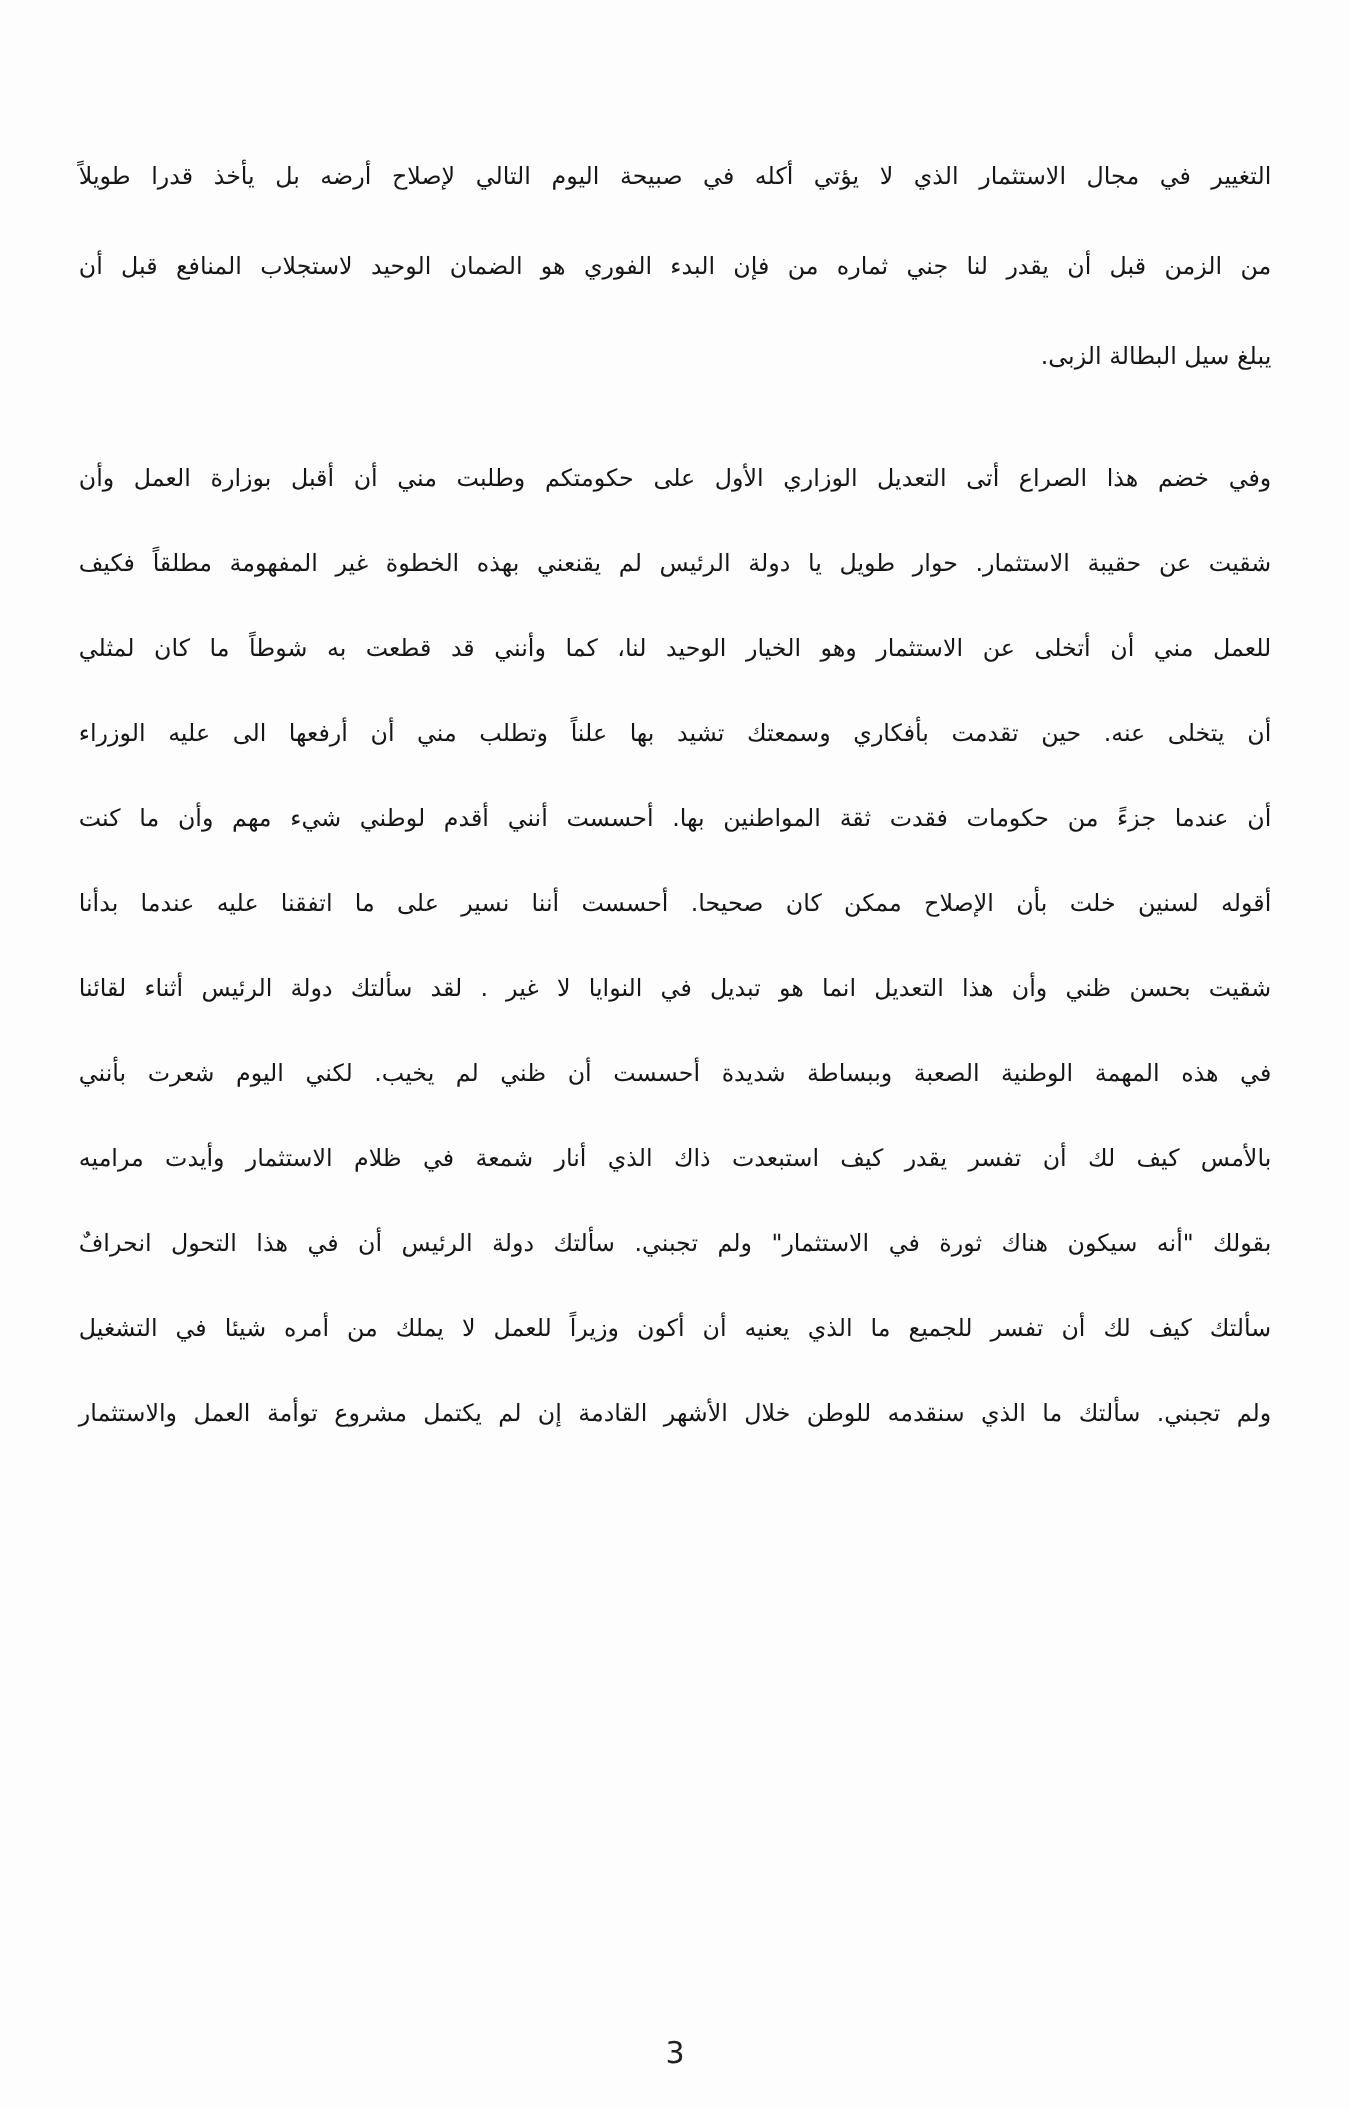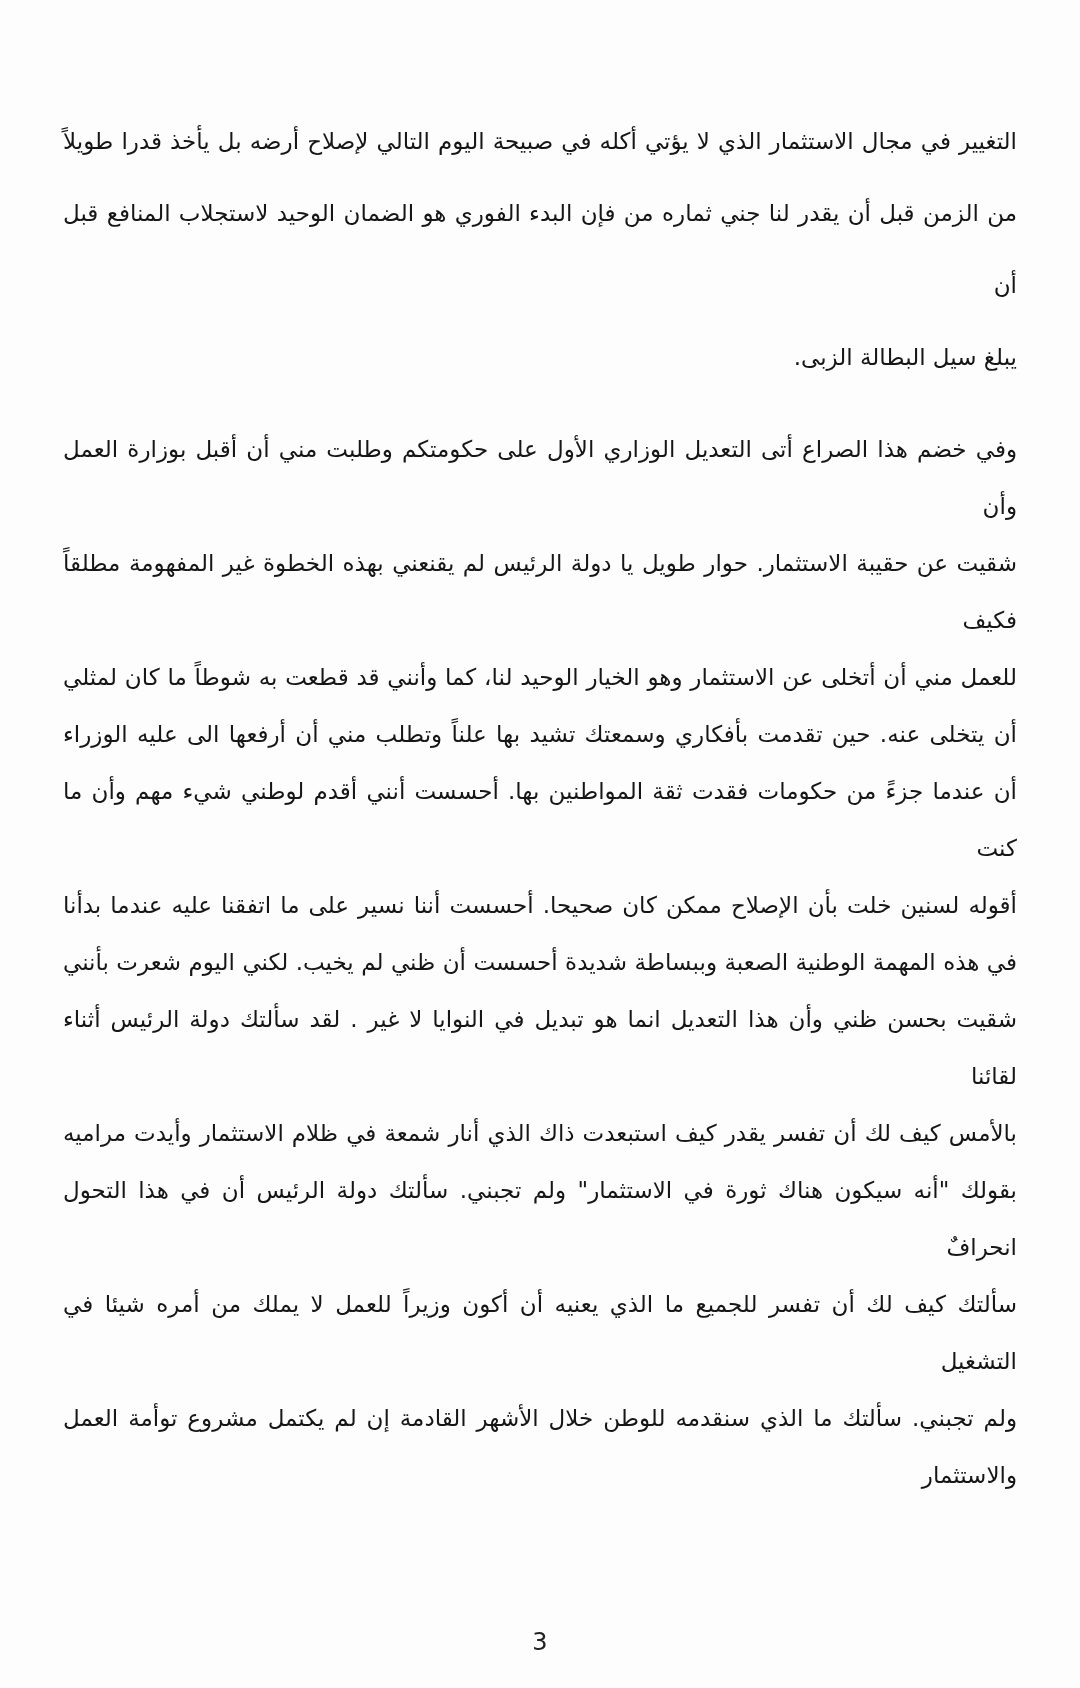--- a/index.html
+++ b/index.html
@@ -19,27 +19,27 @@
   }
   .text-block {
     direction: rtl;
     unicode-bidi: embed;
     padding: 105px 63px 0 63px;
   }
   .paragraph {
     margin: 0 0 28px 0;
   }
   .paragraph .line {
-    font-size: 23px;
+    font-size: 19px;
     text-align: justify;
     text-align-last: justify;
     white-space: normal;
   }
   .paragraph.p1 .line { line-height: 72px; }
-  .paragraph.p2 .line { line-height: 57px; }
+  .paragraph.p2 .line { line-height: 68px; }
   .paragraph .line.para-last {
     text-align-last: right;
   }
   .page-number {
     position: absolute;
     bottom: 32px;
     left: 0;
     width: 100%;
     text-align: center;
     font-size: 24px;
@@ -56,22 +56,22 @@
         <div class="line">من الزمن قبل أن يقدر لنا جني ثماره من فإن البدء الفوري هو الضمان الوحيد لاستجلاب المنافع قبل أن</div>
         <div class="line para-last">يبلغ سيل البطالة الزبى.</div>
       </div>
     <div class="paragraph p2">
         <div class="line">وفي خضم هذا الصراع أتى التعديل الوزاري الأول على حكومتكم وطلبت مني أن أقبل بوزارة العمل وأن</div>
         <div class="line">شقيت عن حقيبة الاستثمار. حوار طويل يا دولة الرئيس لم يقنعني بهذه الخطوة غير المفهومة مطلقاً فكيف</div>
         <div class="line">للعمل مني أن أتخلى عن الاستثمار وهو الخيار الوحيد لنا، كما وأنني قد قطعت به شوطاً ما كان لمثلي</div>
         <div class="line">أن يتخلى عنه. حين تقدمت بأفكاري وسمعتك تشيد بها علناً وتطلب مني أن أرفعها الى عليه الوزراء</div>
         <div class="line">أن عندما جزءً من حكومات فقدت ثقة المواطنين بها. أحسست أنني أقدم لوطني شيء مهم وأن ما كنت</div>
         <div class="line">أقوله لسنين خلت بأن الإصلاح ممكن كان صحيحا. أحسست أننا نسير على ما اتفقنا عليه عندما بدأنا</div>
+        <div class="line">شقيت بحسن ظني وأن هذا التعديل انما هو تبديل في النوايا لا غير . لقد سألتك دولة الرئيس أثناء لقائنا</div>
         <div class="line">في هذه المهمة الوطنية الصعبة وببساطة شديدة أحسست أن ظني لم يخيب. لكني اليوم شعرت بأنني</div>
-        <div class="line">شقيت بحسن ظني وأن هذا التعديل انما هو تبديل في النوايا لا غير . لقد سألتك دولة الرئيس أثناء لقائنا</div>
         <div class="line">بالأمس كيف لك أن تفسر يقدر كيف استبعدت ذاك الذي أنار شمعة في ظلام الاستثمار وأيدت مراميه</div>
         <div class="line">بقولك "أنه سيكون هناك ثورة في الاستثمار" ولم تجبني. سألتك دولة الرئيس أن في هذا التحول انحرافٌ</div>
         <div class="line">سألتك كيف لك أن تفسر للجميع ما الذي يعنيه أن أكون وزيراً للعمل لا يملك من أمره شيئا في التشغيل</div>
         <div class="line">ولم تجبني. سألتك ما الذي سنقدمه للوطن خلال الأشهر القادمة إن لم يكتمل مشروع توأمة العمل والاستثمار</div>
       </div>
   </div>
   <div class="page-number">3</div>
 </div>
 
 </body></html>

